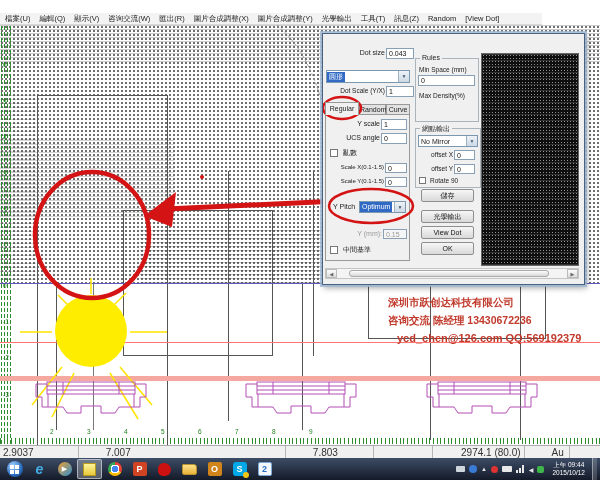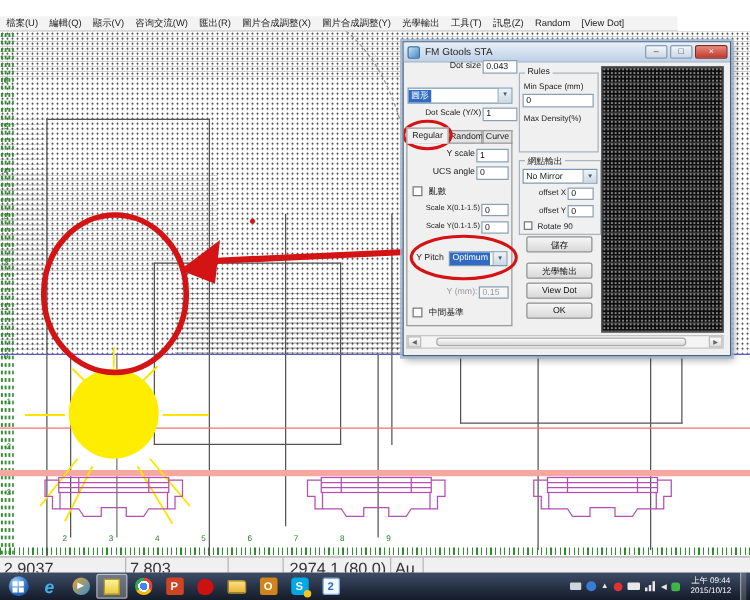--- a/index.html
+++ b/index.html
@@ -72,21 +72,21 @@
     background-size:3px 3px,auto;border:1px solid #666;}
   .hscroll{background:#f4f4f4;border:1px solid #c5c5c5;display:flex;align-items:center;}
   .scr-ar{width:11px;height:100%;background:linear-gradient(#fcfcfc,#dcdcdc);border:1px solid #bbb;
     font-size:5px;color:#666;text-align:center;line-height:9px;}
   .scr-th{height:7px;width:200px;margin-left:12px;border:1px solid #aaa;border-radius:3px;
     background:linear-gradient(#fdfdfd,#d7d7d7);}
   .dlg-svg{left:0;top:0;width:263px;height:252px;pointer-events:none;}
 
   
   .statusbar{left:0;top:445px;width:600px;height:13px;background:#f0f0f0;border-top:1px solid #aaa;
-    display:flex;font-size:13px;color:#333;}
+    display:flex;font-size:10px;color:#333;gap:24px;}
   .st{border-right:1px solid #b5b5b5;padding:1px 3px 0;white-space:nowrap;overflow:hidden;}
 
   
   .taskbar{left:0;top:458px;width:600px;height:22px;display:flex;align-items:center;
     background:linear-gradient(#3d4c66,#141b29);padding-left:2px;}
   .tb{width:25px;height:20px;display:flex;align-items:center;justify-content:center;border-radius:2px;}
   .tb.active{background:rgba(255,255,255,.28);border:1px solid rgba(255,255,255,.5);}
   .orb{width:16px;height:16px;border-radius:50%;background:radial-gradient(circle at 35% 30%,#a8d4ff,#2a6cc0 60%,#123d78);
     display:flex;align-items:center;justify-content:center;}
   .win-flag{width:9px;height:9px;background:
@@ -199,32 +199,28 @@
       <circle cx="91" cy="306" r="36" fill="#ffed00"></circle>
       <use href="#conn" x="33" y="356"></use>
       <use href="#conn" x="243" y="356"></use>
       <use href="#conn" x="424" y="356"></use>
       <ellipse cx="92" cy="210" rx="57" ry="63" stroke="#d41414" stroke-width="4.5" fill="none"></ellipse>
       <path d="M166,184 L338,176" stroke="#d41414" stroke-width="5" fill="none"></path>
       <polygon points="144,191 176,167 172,202" fill="#d41414"></polygon>
       <circle cx="202" cy="152" r="2" fill="#d41414"></circle>
     </svg>
 
+    <div class="abs wm" style="left:388px;top:268px">
+      <div style="font-size:10.5px">深圳市跃创达科技有限公司</div>
+      <div style="font-size:10.5px">咨询交流 陈经理  13430672236</div>
+      <div style="font-size:11px;margin-left:9px">ycd_chen@126.com   QQ:569192379</div>
+    </div>
   </div>
 
   <div class="abs dialog">
-    <div class="abs dlg-title">
-      <div class="dlg-ico"></div>
-      <span>FM  Gtools STA</span>
-      <div style="margin-left:auto;display:flex;margin-right:2px">
-        <div class="dlg-btn">–</div>
-        <div class="dlg-btn">□</div>
-        <div class="dlg-btn dlg-close">×</div>
-      </div>
-    </div>
 
     <div class="abs lbl ralign" style="left:18px;top:15px;width:44px">Dot size</div>
     <div class="abs fld" style="left:63px;top:14px;width:28px;height:11px">0.043</div>
 
     <div class="abs sel" style="left:3px;top:36px;width:84px;height:13px">
       <span class="hl">圓形</span>
       <span class="ar">▼</span>
     </div>
 
     <div class="abs lbl ralign" style="left:2px;top:53px;width:60px;font-size:6.5px">Dot Scale (Y/X)</div>
@@ -303,20 +299,21 @@
     </div>
 
     <svg class="abs dlg-svg" viewBox="0 0 263 252">
       <ellipse cx="19" cy="74" rx="19" ry="11" stroke="#d41414" stroke-width="2.5" fill="none"></ellipse>
       <ellipse cx="48" cy="172" rx="42" ry="17" stroke="#d41414" stroke-width="2.5" fill="none"></ellipse>
     </svg>
   </div>
 
   <div class="abs statusbar">
     <div class="st" style="width:101px">2.9037</div>
+    <div class="st" style="width:238px">7.007</div>
     <div class="st" style="width:82px">7.803</div>
     <div class="st" style="width:44px"></div>
     <div class="st" style="width:86px;text-align:right">2974.1 (80.0)</div>
     <div class="st" style="width:26px">Au</div>
     <div class="st" style="flex:1;border-right:none"></div>
   </div>
 
   <div class="abs taskbar">
     <div class="tb">
         <div class="orb">

